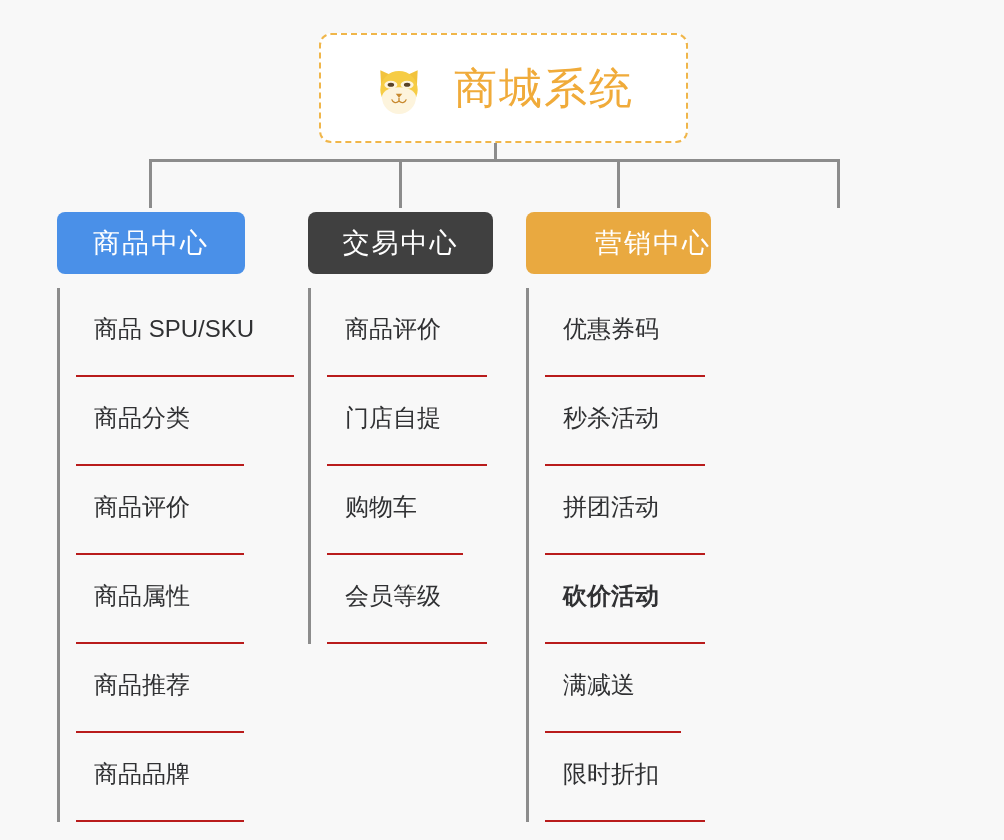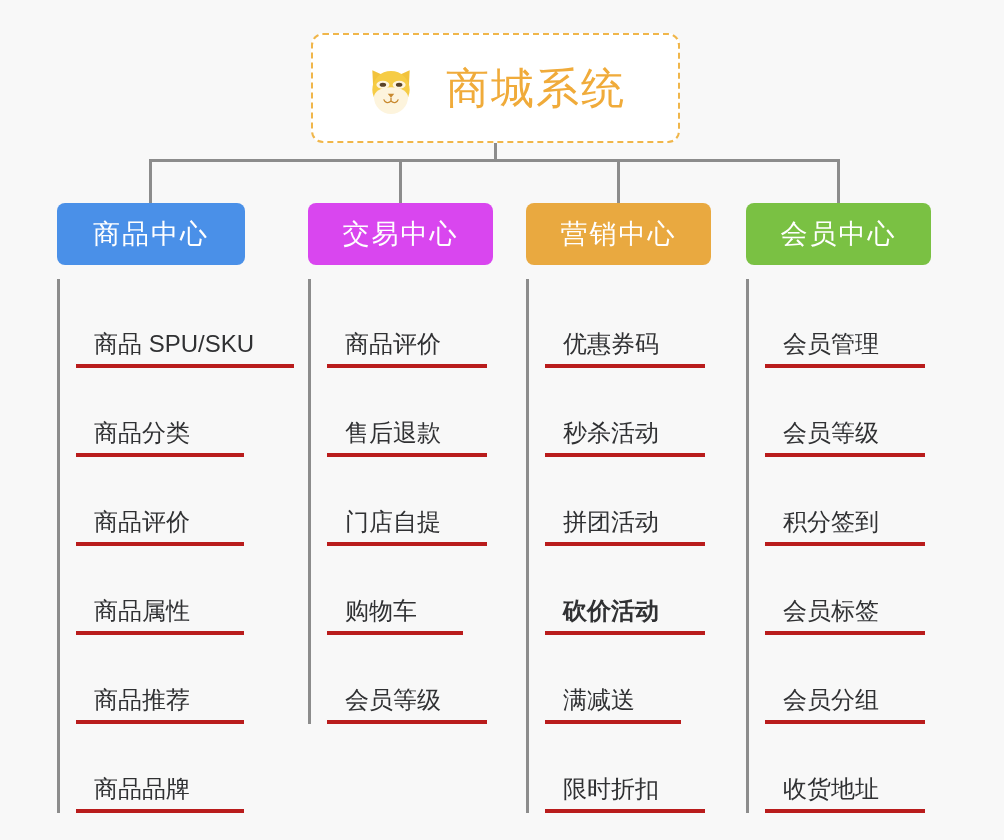--- a/index.html
+++ b/index.html
@@ -18,21 +18,21 @@
   }
 
   #mindmap {
     position: absolute;
     inset: 0;
   }
 
   
   .root-node {
     position: absolute;
-    left: 311px;
+    left: 319px;
     top: 33px;
     width: 369px;
     height: 110px;
     box-sizing: border-box;
     background: #ffffff;
     border: 2px dashed #f0b64a;
     border-radius: 12px;
     display: flex;
     align-items: center;
     justify-content: center;
@@ -56,21 +56,21 @@
   .conn {
     position: absolute;
     background: #8c8c8c;
   }
   .conn-v { width: 3px; }
   .conn-h { height: 3px; }
 
   
   .column {
     position: absolute;
-    top: 203px;
+    top: 212px;
   }
   .cat-header {
     box-sizing: border-box;
     height: 62px;
     border-radius: 8px;
     display: flex;
     align-items: center;
     justify-content: center;
     color: #ffffff;
     font-size: 27px;
@@ -80,22 +80,22 @@
   .cat-body {
     position: relative;
     margin-top: 14px;
     padding-left: 16px;
     border-left: 3px solid #8c8c8c;
   }
   .leaf {
     box-sizing: border-box;
     height: 89px;
     display: flex;
-    align-items: flex-end;
-    border-bottom: 4px solid #b91c1c;
+    align-items: center;
+    border-bottom: 2px solid #b91c1c;
     padding: 0 18px 6px 18px;
   }
   .leaf-label {
     font-size: 24px;
     line-height: 1.15;
     color: #303133;
     white-space: nowrap;
   }
 </style>
 </head>
@@ -157,44 +157,41 @@
       <div class="leaf" style="width:168px;">
         <span class="leaf-label">商品推荐</span>
       </div>
       <div class="leaf" style="width:168px;">
         <span class="leaf-label">商品品牌</span>
       </div>
     </div>
   </div>
 
   <div class="column" style="left:308px; width:185px;">
-    <div class="cat-header" style="background:#d946ef; width:185px;">
+    <div class="cat-header" style="background:#404040; width:185px;">
       <span>交易中心</span>
     </div>
     <div class="cat-body">
       <div class="leaf" style="width:160px;">
         <span class="leaf-label">商品评价</span>
-      </div>
-      <div class="leaf" style="width:160px;">
-        <span class="leaf-label">售后退款</span>
       </div>
       <div class="leaf" style="width:160px;">
         <span class="leaf-label">门店自提</span>
       </div>
       <div class="leaf" style="width:136px;">
         <span class="leaf-label">购物车</span>
       </div>
       <div class="leaf" style="width:160px;">
         <span class="leaf-label">会员等级</span>
       </div>
     </div>
   </div>
 
   <div class="column" style="left:526px; width:185px;">
-    <div class="cat-header" style="background:#e9a940; width:185px;">
+    <div class="cat-header" style="background:#e9a940; width:185px;justify-content:flex-end;">
       <span>营销中心</span>
     </div>
     <div class="cat-body">
       <div class="leaf" style="width:160px;">
         <span class="leaf-label">优惠券码</span>
       </div>
       <div class="leaf" style="width:160px;">
         <span class="leaf-label">秒杀活动</span>
       </div>
       <div class="leaf" style="width:160px;">
@@ -205,39 +202,14 @@
       </div>
       <div class="leaf" style="width:136px;">
         <span class="leaf-label">满减送</span>
       </div>
       <div class="leaf" style="width:160px;">
         <span class="leaf-label">限时折扣</span>
       </div>
     </div>
   </div>
 
-  <div class="column" style="left:746px; width:185px;">
-    <div class="cat-header" style="background:#7ac143; width:185px;">
-      <span>会员中心</span>
-    </div>
-    <div class="cat-body">
-      <div class="leaf" style="width:160px;">
-        <span class="leaf-label">会员管理</span>
-      </div>
-      <div class="leaf" style="width:160px;">
-        <span class="leaf-label">会员等级</span>
-      </div>
-      <div class="leaf" style="width:160px;">
-        <span class="leaf-label">积分签到</span>
-      </div>
-      <div class="leaf" style="width:160px;">
-        <span class="leaf-label">会员标签</span>
-      </div>
-      <div class="leaf" style="width:160px;">
-        <span class="leaf-label">会员分组</span>
-      </div>
-      <div class="leaf" style="width:160px;">
-        <span class="leaf-label">收货地址</span>
-      </div>
-    </div>
-  </div>
 
 </div>
 
 </body></html>

